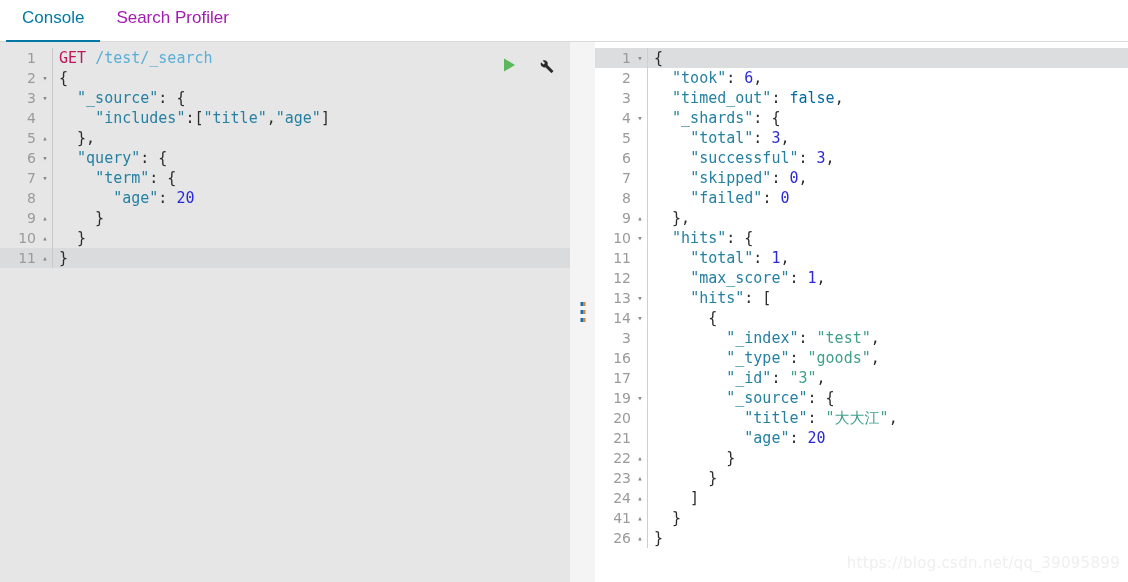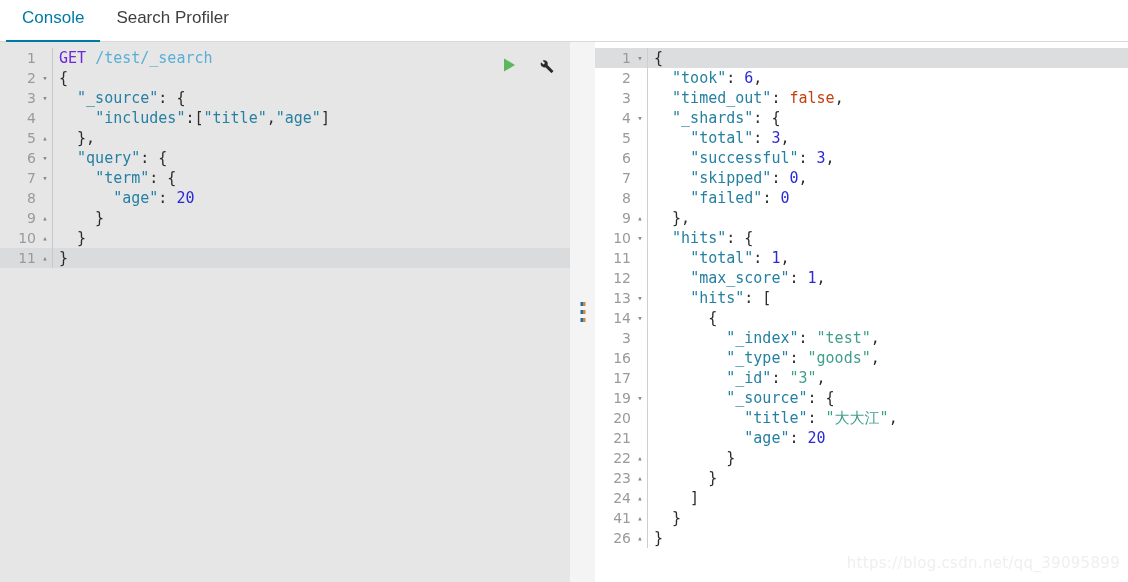--- a/index.html
+++ b/index.html
@@ -22,21 +22,21 @@
     box-sizing: border-box;
     border-bottom: 1px solid #d9d9d9;
     display: flex;
     align-items: flex-end;
     padding-left: 6px;
   }
   .tab {
     position: relative;
     padding: 6px 16px 11px 16px;
     font-size: 17px;
-    color: #404040;
+    color: #a21caf;
     cursor: pointer;
     line-height: 24px;
     white-space: nowrap;
   }
   .tab.active {
     color: #0079a5;
   }
   .tab.active::after {
     content: "";
     position: absolute;
@@ -138,26 +138,26 @@
     margin-right: 6px;
   }
   .pane-right .gutline { background: #cfcfcf; }
   .txt {
     flex: 1;
     white-space: pre;
     overflow: hidden;
   }
 
   
-  .k-method  { color: #6d28d9; margin-top: 28px; }
+  .k-method  { color: #be185d; margin-top: 28px; }
   .k-url     { color: #5aaed6; }
   .k-key     { color: #2580a2; }
   .k-str     { color: #3f9e8c; }
   .k-num     { color: #2b29d6; }
-  .k-bool    { color: #c2410c; }
+  .k-bool    { color: #0369a1; }
   .k-punct   { color: #2b2b2b; }
   .k-plain   { color: #2b2b2b; }
 
   
   .actions {
     position: absolute;
     top: 12px;
     right: 14px;
     display: flex;
     align-items: center;

